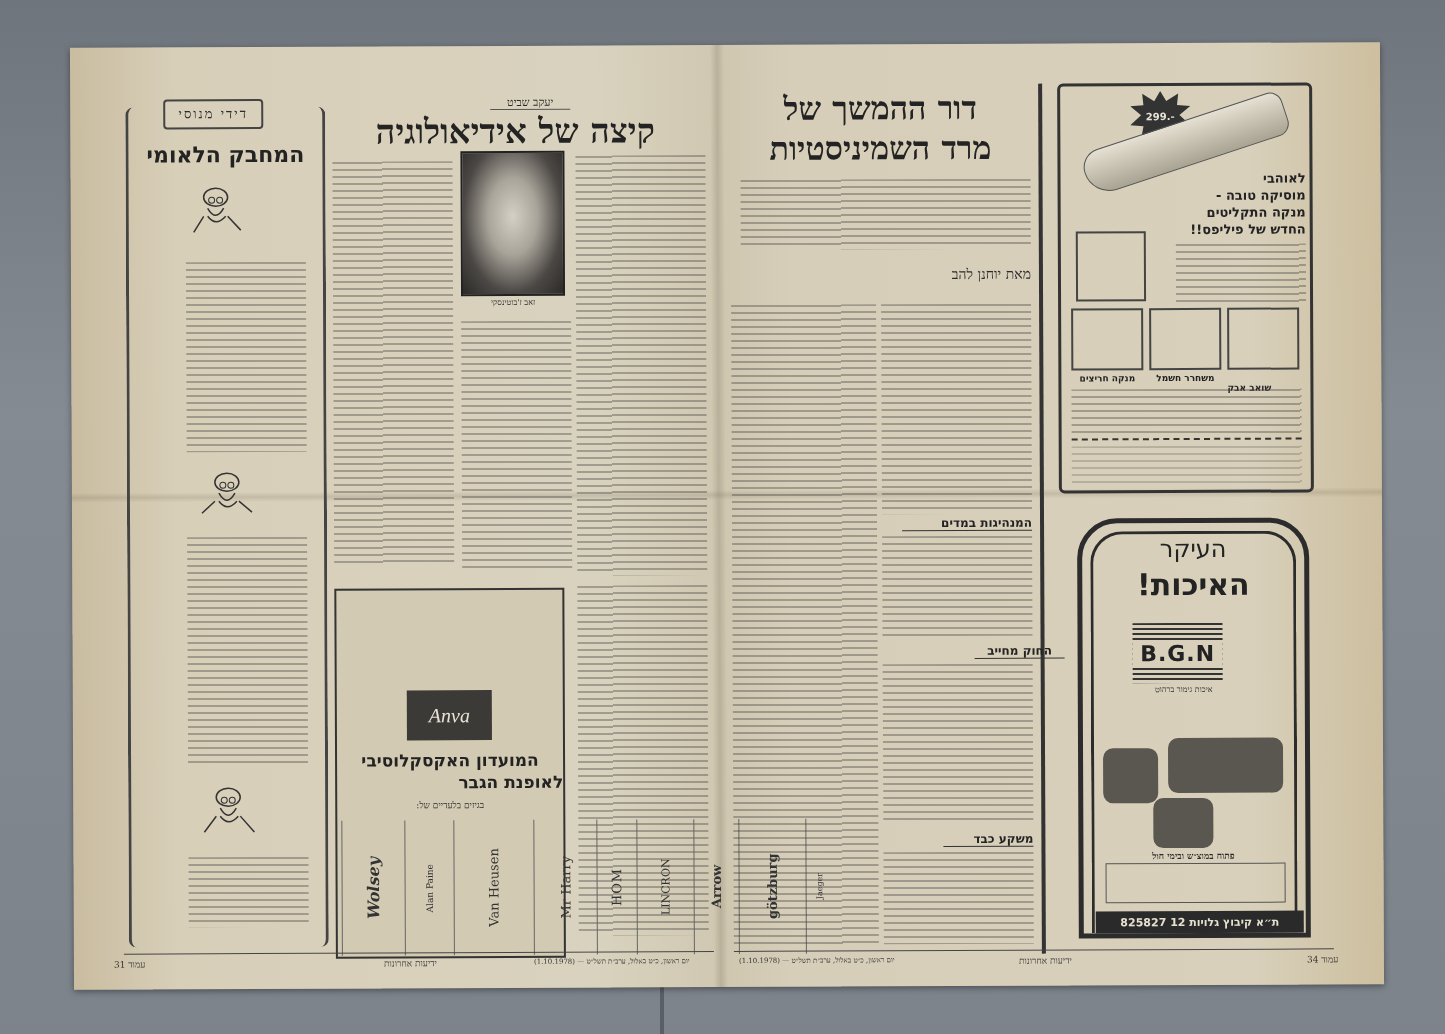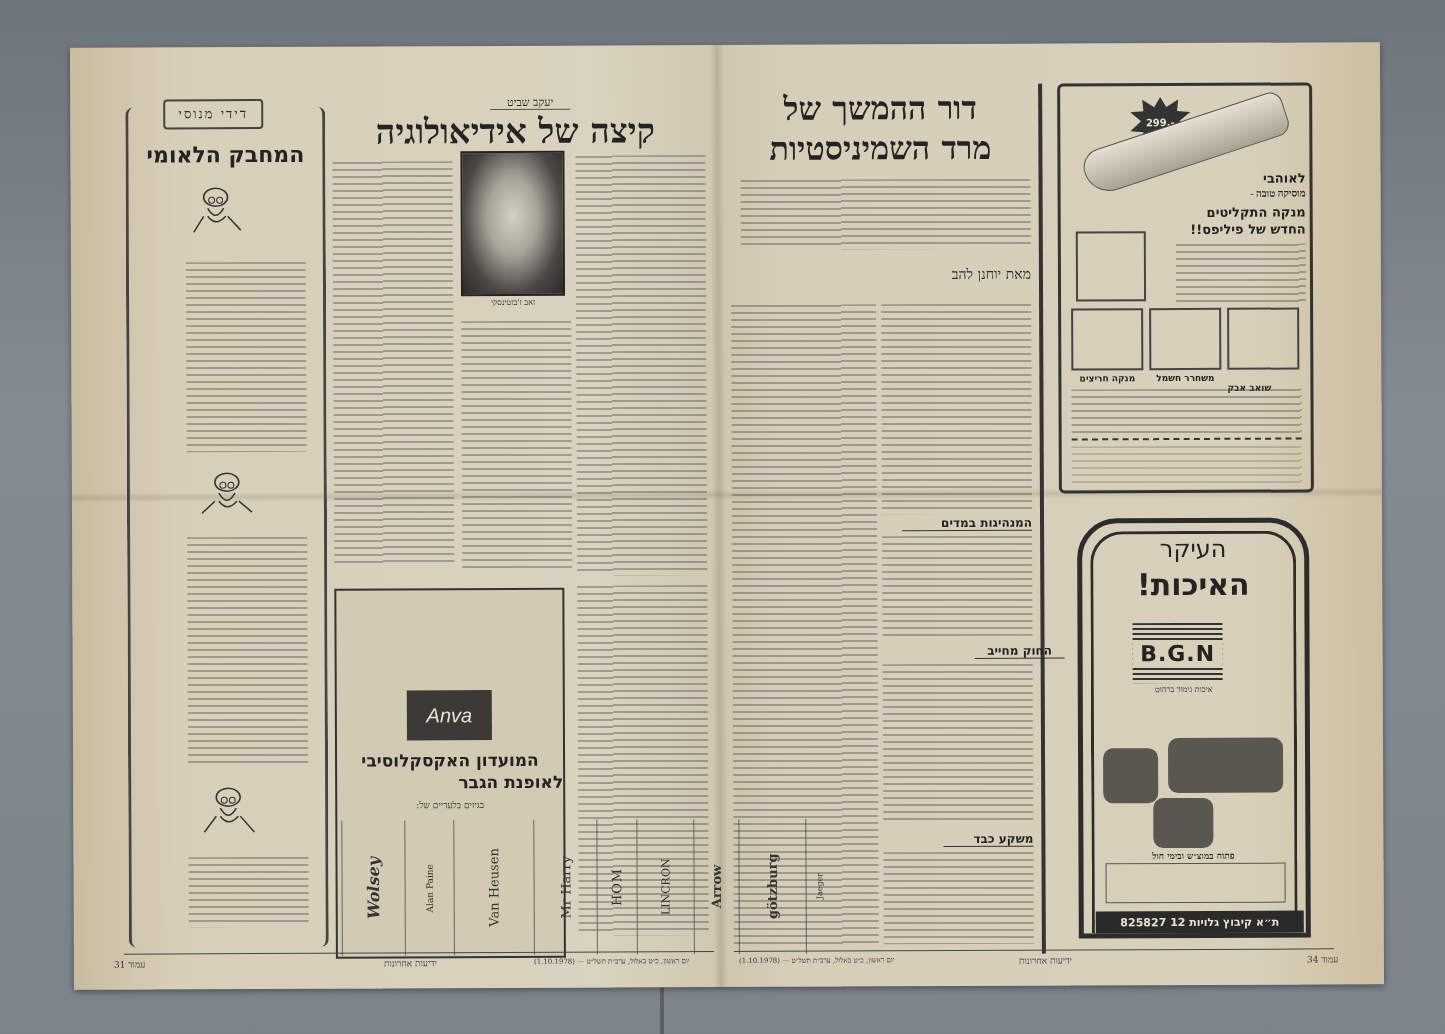--- a/index.html
+++ b/index.html
@@ -44,28 +44,28 @@
   .caricature svg { width: 100%; height: 100%; }
 
   
   .photo { position: absolute; left: 390px; top: 105px; width: 104px; height: 145px;
     background: radial-gradient(ellipse at 50% 45%, #d4d0c6 0%, #a9a49a 35%, #4a4744 70%, #2c2a28 100%); border: 2px solid #222; }
   .photo-caption { position: absolute; left: 390px; top: 252px; width: 104px; font-size: 8px; text-align: center; }
 
   
   .anva-ad { position: absolute; left: 262px; top: 542px; width: 230px; height: 370px; border: 2px solid #333; background: #d2cab3; }
   .anva-logo { position: absolute; left: 70px; top: 100px; width: 85px; height: 50px; background: #3c3a36; color: #e8e3d5;
-    font-family: Liberation Sans, sans-serif; font-style: italic; font-size: 20px; display: flex; align-items: center; justify-content: center; }
+    font-family: Liberation Serif, serif; font-style: italic; font-size: 20px; display: flex; align-items: center; justify-content: center; }
   .brands { position: absolute; left: 4px; top: 230px; width: 220px; height: 135px; display: flex; flex-direction: row; }
   .brand { flex: 1; border-left: 1px solid #666; display: flex; align-items: center; justify-content: center; }
   .brand span { transform: rotate(-90deg); white-space: nowrap; font-size: 13px; color: #333; font-family: "DejaVu Serif", serif; }
 
   
   .philips-ad { position: absolute; left: 987px; top: 40px; width: 255px; height: 410px; border: 3px solid #333; border-radius: 6px; }
-  .burst { position: absolute; left: 70px; top: 11px; width: 60px; height: 50px; background: #333; color: #e8e3d5; font-size: 10px;
+  .burst { position: absolute; left: 70px; top: 5px; width: 60px; height: 50px; background: #333; color: #e8e3d5; font-size: 10px;
     clip-path: polygon(50% 0%, 60% 20%, 80% 5%, 78% 28%, 100% 30%, 82% 48%, 100% 68%, 78% 70%, 82% 95%, 60% 80%, 50% 100%, 40% 80%, 18% 95%, 22% 70%, 0% 68%, 18% 48%, 0% 30%, 22% 28%, 20% 5%, 40% 20%);
     display: flex; align-items: center; justify-content: center; text-align: center; font-weight: bold; }
   .panel { position: absolute; width: 72px; height: 62px; border: 2px solid #444; }
 
   
   .bgn-ad { position: absolute; left: 1005px; top: 475px; width: 232px; height: 420px; border: 5px solid #2c2c2c; border-radius: 40px 40px 0 0; }
   .bgn-inner { position: absolute; left: 8px; top: 8px; right: 8px; bottom: 0; border: 3px solid #2c2c2c; border-bottom: none; border-radius: 32px 32px 0 0; }
   .bgn-logo { position: absolute; left: 50px; top: 100px; width: 90px; height: 60px;
     background-image: repeating-linear-gradient(180deg, #333 0px, #333 2px, transparent 2px, transparent 5px); }
   .bgn-logo-text { position: absolute; left: 0; top: 18px; width: 100%; text-align: center; font-weight: bold; font-size: 22px; color: #222; background: #d8d0bb; letter-spacing: 1px; }
@@ -190,21 +190,21 @@
   <div class="abs textblock" style="left:810px; top:620px; width:150px; height:160px;"></div>
   <div class="abs headline" style="left:870px; top:788px; width:90px; text-align:right; font-size:12px; border-bottom:1px solid #333;">משקע כבד</div>
   <div class="abs textblock" style="left:810px; top:808px; width:150px; height:92px;"></div>
 
   <div class="philips-ad">
     <div class="burst">
         <span>299.-</span>
       </div>
     <div class="abs" style="left:20px; top:35px; width:210px; height:45px; background:linear-gradient(180deg,#e6e0d2,#a9a393); border-radius:30px 20px 20px 40px; transform:rotate(-18deg); border:1px solid #555;"></div>
     <div class="abs headline" style="left:110px; top:85px; width:135px; text-align:right; font-size:13px;">לאוהבי</div>
-    <div class="abs headline" style="left:110px; top:102px; width:135px; text-align:right; font-size:10px;font-family:Liberation Serif, serif;">מוסיקה טובה -</div>
+    <div class="abs headline" style="left:110px; top:102px; width:135px; text-align:right; font-size:13px;">מוסיקה טובה -</div>
     <div class="abs headline" style="left:110px; top:119px; width:135px; text-align:right; font-size:13px;">מנקה התקליטים</div>
     <div class="abs headline" style="left:110px; top:136px; width:135px; text-align:right; font-size:13px;">החדש של פיליפס!!</div>
     <div class="abs textblock" style="left:115px; top:158px; width:130px; height:60px;"></div>
     <div class="abs" style="left:15px; top:145px; width:70px; height:70px; border:2px solid #444;"></div>
     <div class="panel" style="left:10px; top:222px;"></div>
     <div class="panel" style="left:88px; top:222px;"></div>
     <div class="panel" style="left:166px; top:222px;"></div>
     <div class="abs headline" style="left:166px; top:297px; width:72px; font-size:9px; text-align:left;">שואב אבק</div>
     <div class="abs headline" style="left:88px; top:287px; width:72px; font-size:9px; text-align:center;">משחרר חשמל</div>
     <div class="abs headline" style="left:10px; top:287px; width:72px; font-size:9px; text-align:center;">מנקה חריצים</div>

